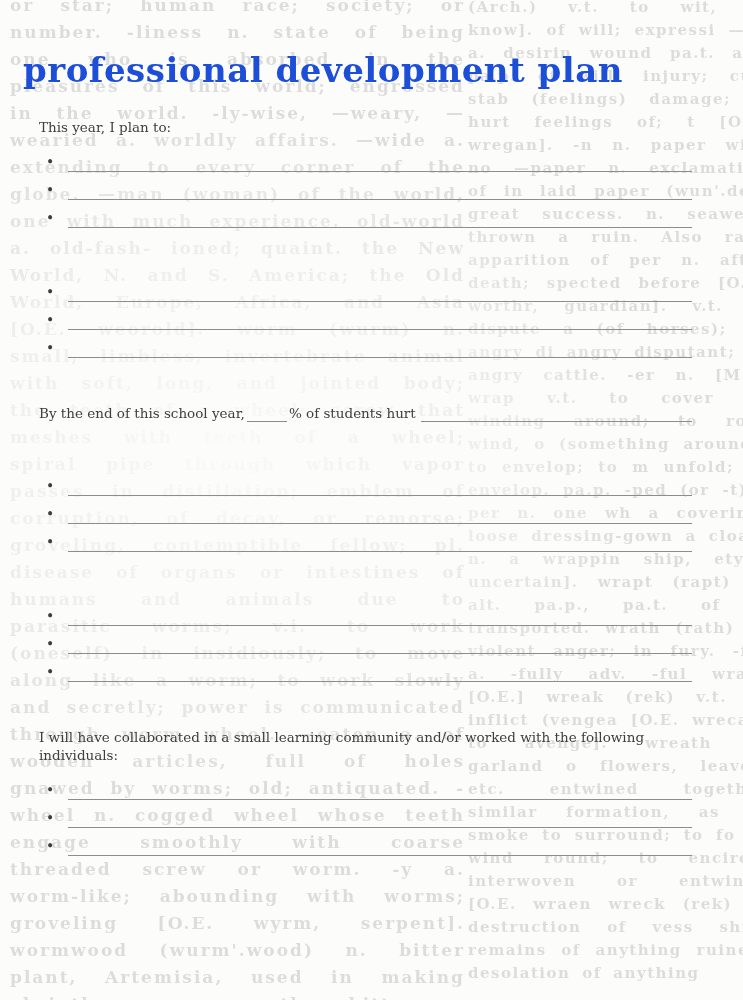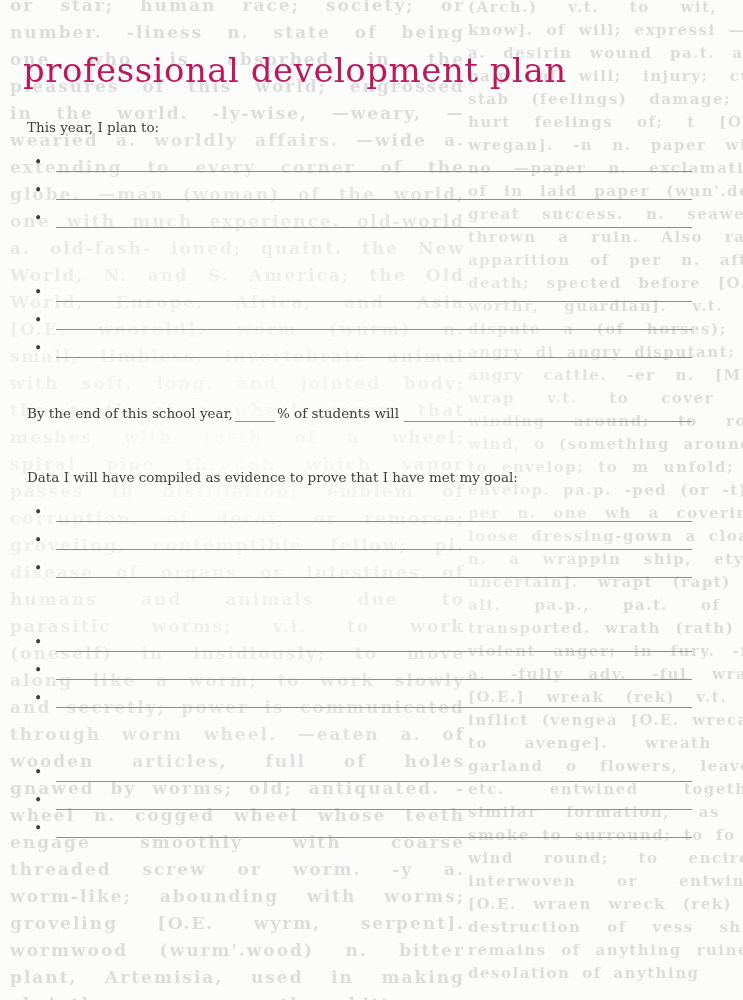--- a/index.html
+++ b/index.html
@@ -32,28 +32,28 @@
                 rgba(252,252,251,0.92) 0%,
                 rgba(252,252,251,0.55) 60%,
                 rgba(252,252,251,0) 100%);
   }
 
   
   .content { position: absolute; inset: 0; padding: 50px 51px 0 23px; }
 
   .title {
     font-size: 34px;
-    font-weight: 400;
+    font-weight: 700;
     letter-spacing: 0.5px;
-    color: #be185d;
+    color: #1d4ed8;
     margin: 0 0 27px 0;
     line-height: 1.2;
   }
 
-  .block  { margin: 0 0 46px 4px; }
+  .block  { margin: 0 0 46px 16px; }
   .prompt { font-size: 13.5px; line-height: 1.35; margin: 0 0 8px 0; }
 
   .row    { display: flex; align-items: flex-end; height: 28px; }
   .bullet { flex: 0 0 22px; padding-left: 7px; font-size: 14px; line-height: 20px; color: #3e3e3e; }
   .line   { flex: 1; border-bottom: 1px solid #8d8d8d; align-self: stretch; }
 
   .inline-row { display: flex; align-items: flex-end; font-size: 13.5px; line-height: 18px; }
   .inline-row span { white-space: nowrap; }
   .blank       { border-bottom: 1px solid #8d8d8d; height: 17px; }
   .blank-short { width: 40px; margin: 0 2px; }
@@ -102,38 +102,22 @@
       <div class="row">
         <span class="bullet">•</span>
         <span class="line"></span>
       </div>
     </section>
 
     <section class="block">
       <div class="inline-row">
         <span>By the end of this school year,</span>
         <span class="blank blank-short"></span>
-        <span>% of students will</span>
+        <span>% of students hurt</span>
         <span class="blank blank-long"></span>
-      </div>
-    </section>
-
-    <section class="block">
-      <p class="prompt">Data I will have compiled as evidence to prove that I have met my goal:</p>
-      <div class="row">
-        <span class="bullet">•</span>
-        <span class="line"></span>
-      </div>
-      <div class="row">
-        <span class="bullet">•</span>
-        <span class="line"></span>
-      </div>
-      <div class="row">
-        <span class="bullet">•</span>
-        <span class="line"></span>
       </div>
     </section>
 
     <section class="block">
       <div class="row">
         <span class="bullet">•</span>
         <span class="line"></span>
       </div>
       <div class="row">
         <span class="bullet">•</span>
@@ -153,14 +137,30 @@
       <div class="row">
         <span class="bullet">•</span>
         <span class="line"></span>
       </div>
       <div class="row">
         <span class="bullet">•</span>
         <span class="line"></span>
       </div>
     </section>
 
+    <section class="block">
+      <p class="prompt">I will have collaborated in a small learning community and/or worked with the following individuals:</p>
+      <div class="row">
+        <span class="bullet">•</span>
+        <span class="line"></span>
+      </div>
+      <div class="row">
+        <span class="bullet">•</span>
+        <span class="line"></span>
+      </div>
+      <div class="row">
+        <span class="bullet">•</span>
+        <span class="line"></span>
+      </div>
+    </section>
+
   </div>
 </div>
 
 </body></html>

